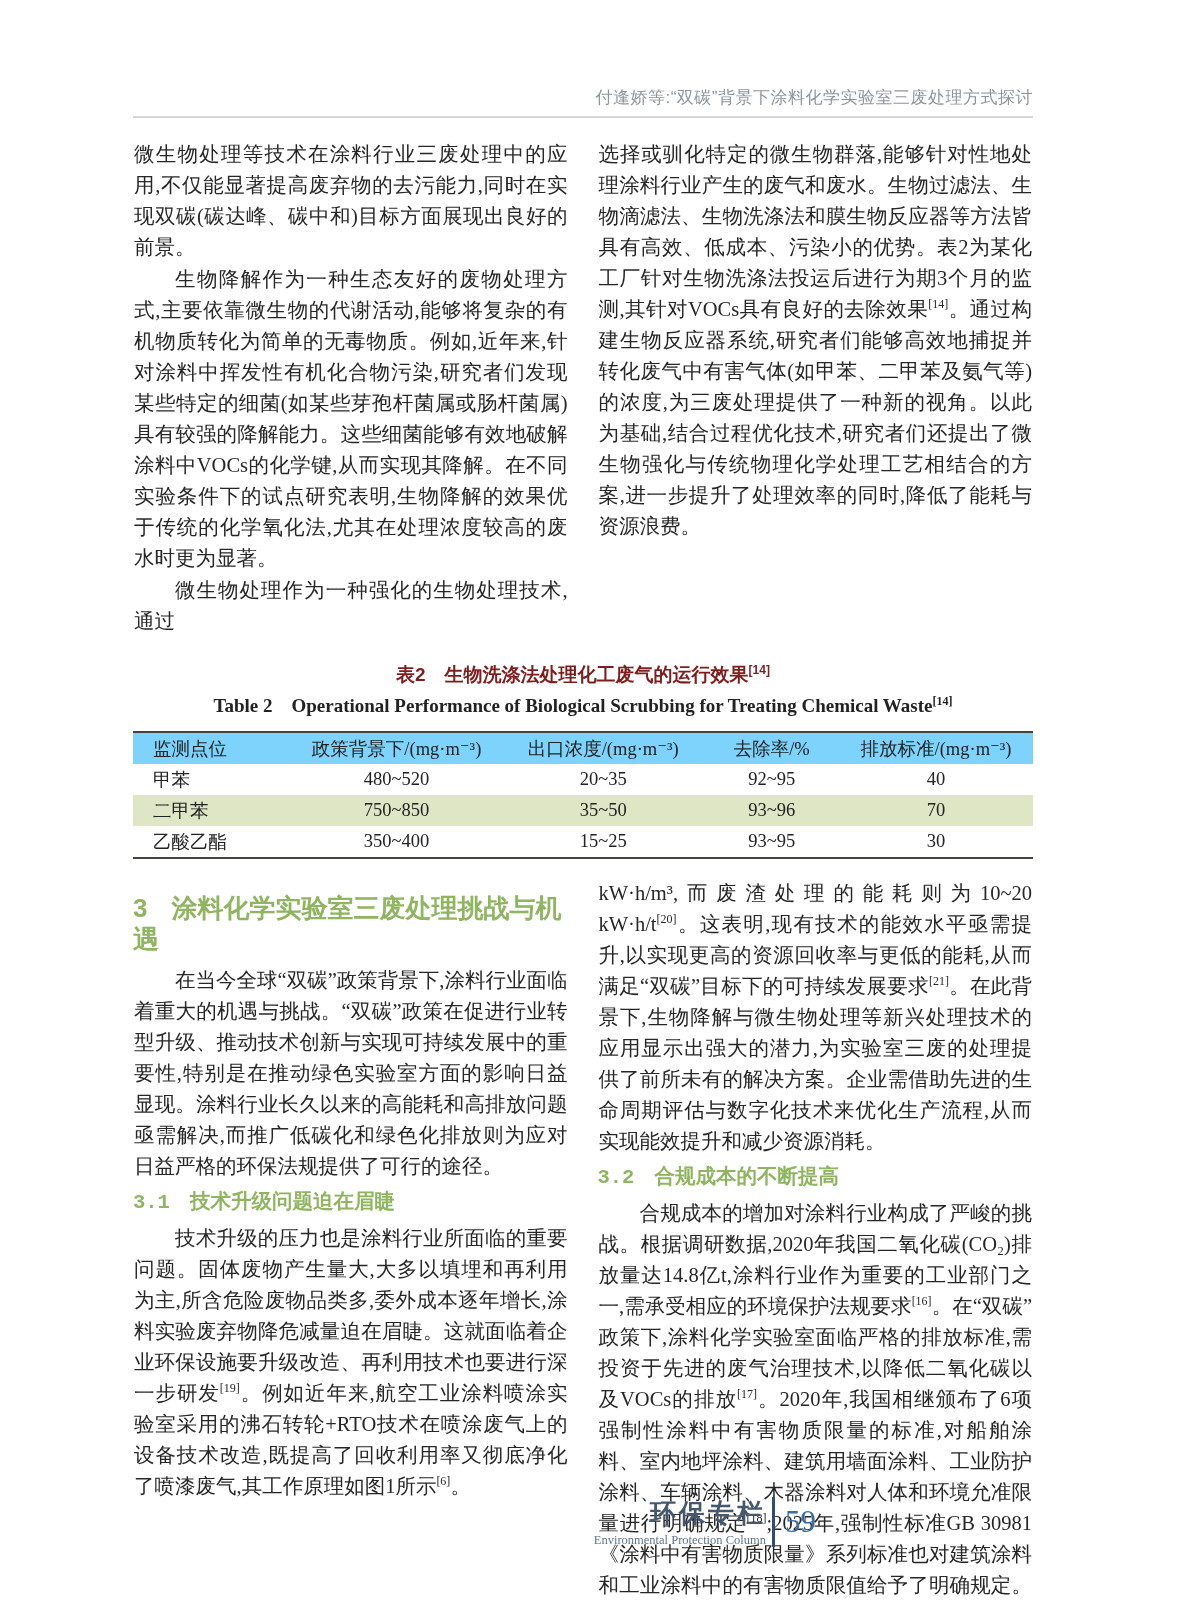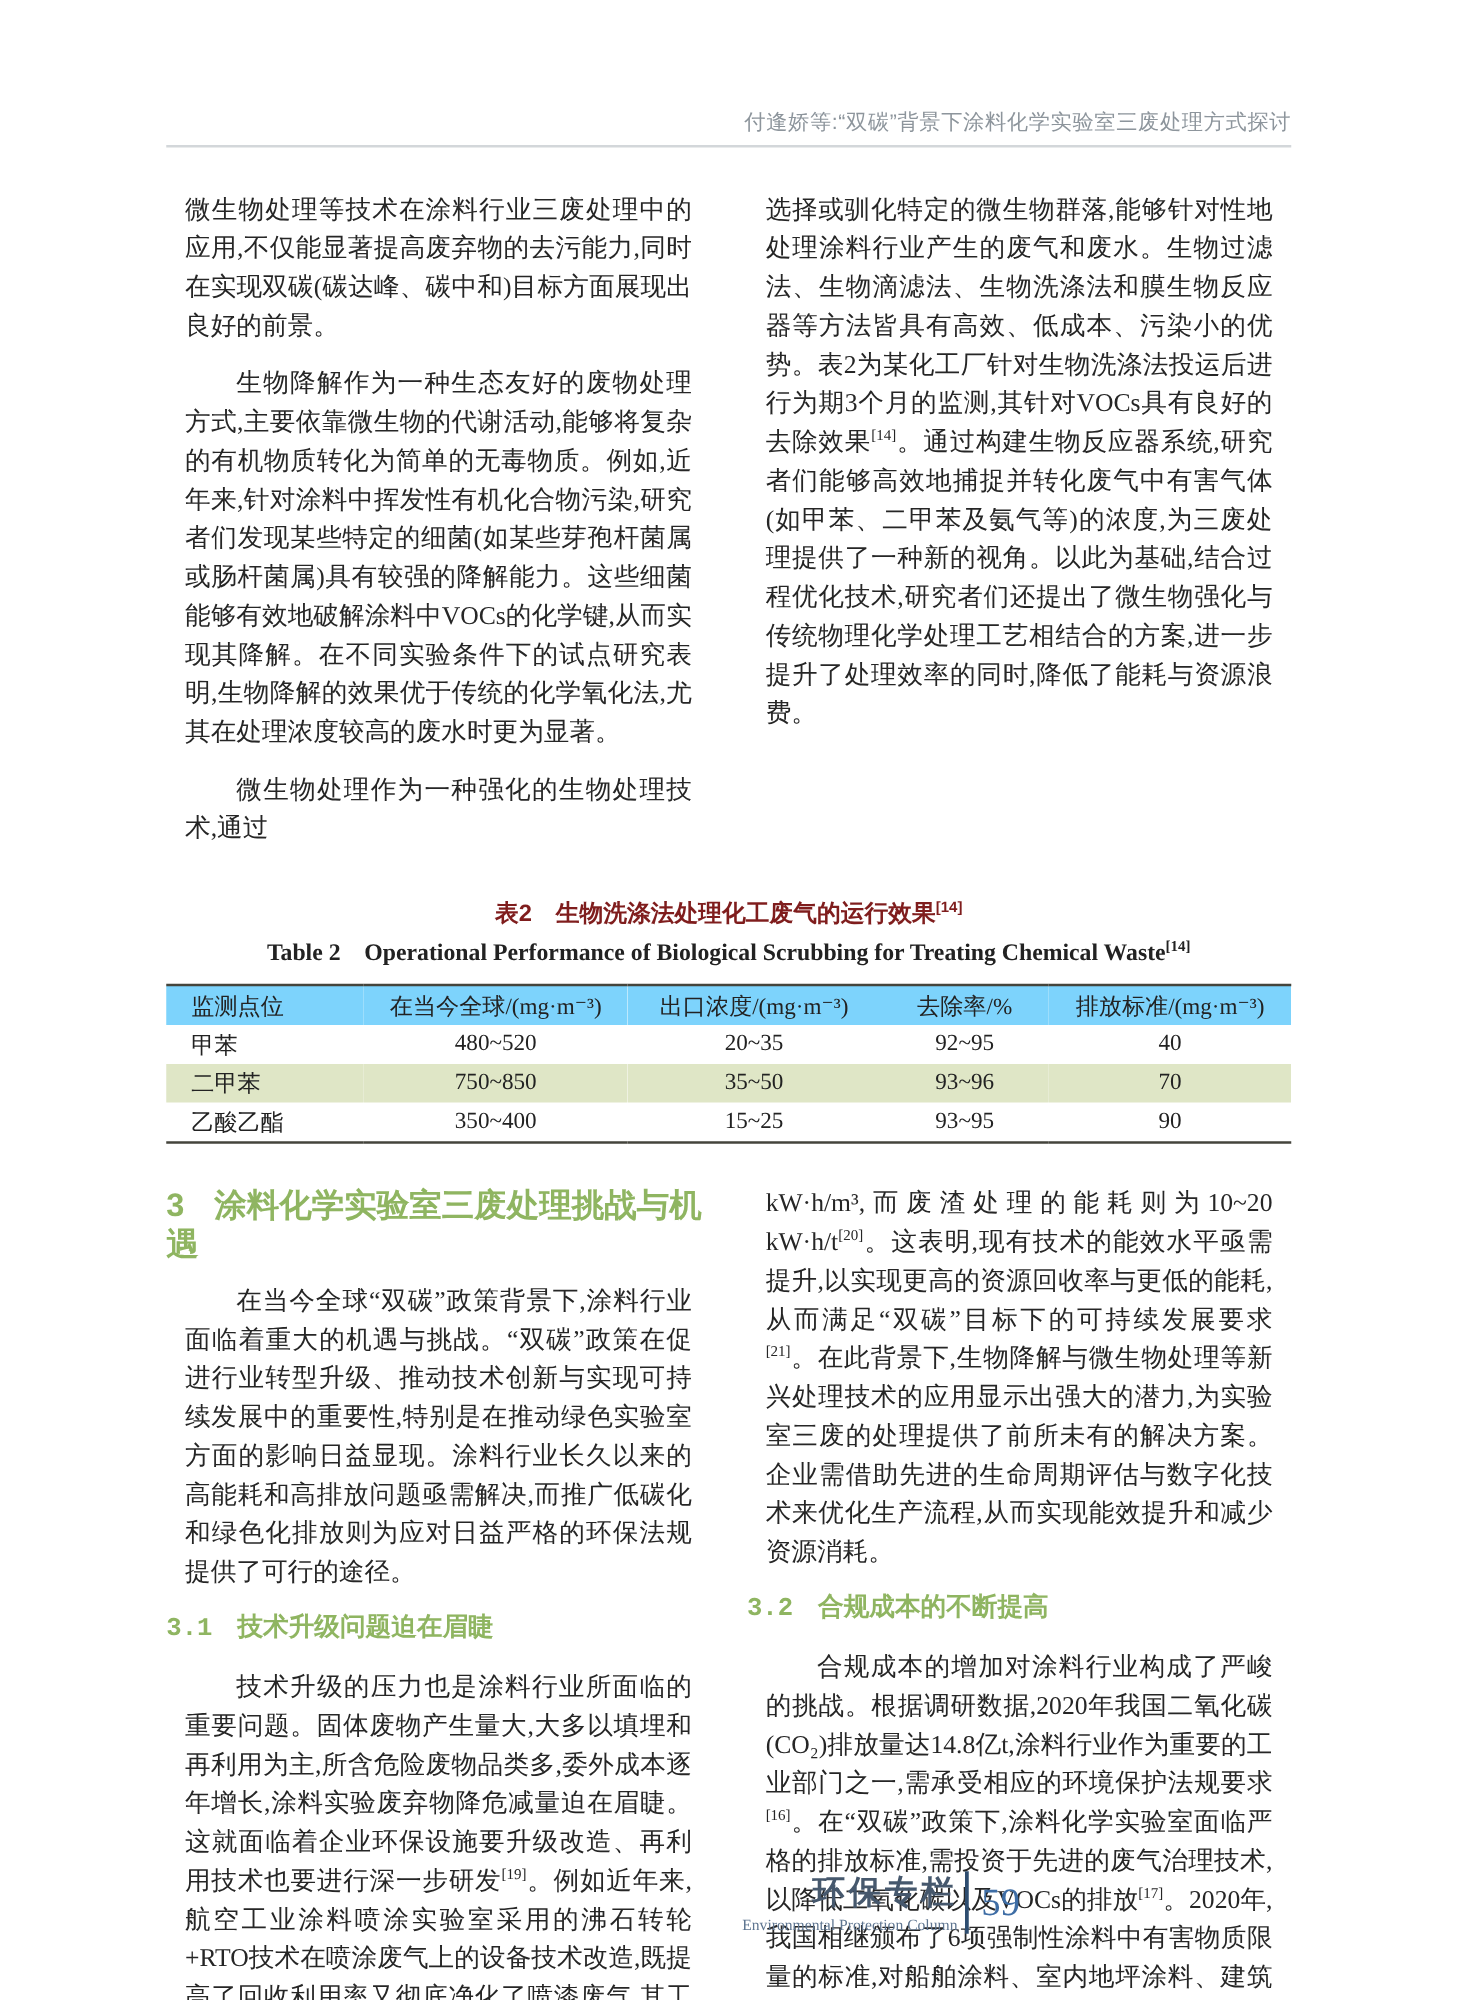--- a/index.html
+++ b/index.html
@@ -20,21 +20,21 @@
   }
   .head-rule { border-bottom:2px solid #d3d7da; margin-top:7px; }
 
   
   .cols { display:flex; column-gap:29px; }
   .cols.top { margin-top:20px; }
   .cols.bottom { margin-top:18px; }
   .col { flex:1 1 0; min-width:0; }
 
   .para {
-    margin:15px; font-size:20.5px; line-height:31px;
+    margin:1px; font-size:20.5px; line-height:31px;
     text-align:justify; text-justify:inter-ideograph;
   }
   .para.indent { text-indent:2em; }
   sup.ref { font-size:12px; line-height:0; vertical-align:super; }
 
   
   .sec-h2 {
     margin:16px 0 10px 0;
     font-family:"Liberation Sans","DejaVu Sans",sans-serif;
     font-size:26px; font-weight:bold; color:#8fb561; line-height:1.2;
@@ -122,21 +122,21 @@
         </div>
     </div>
 
     <div class="cap-zh">表2　生物洗涤法处理化工废气的运行效果<sup class="ref">[14]</sup></div>
     <div class="cap-en">Table 2　Operational Performance of Biological Scrubbing for Treating Chemical Waste<sup class="ref">[14]</sup></div>
 
     <table class="data-table" data-table="table">
       <thead>
         <tr>
             <th>监测点位</th>
-            <th>在当今全球/(mg·m⁻³)</th>
+            <th>政策背景下/(mg·m⁻³)</th>
             <th>出口浓度/(mg·m⁻³)</th>
             <th>去除率/%</th>
             <th>排放标准/(mg·m⁻³)</th>
           </tr>
       </thead>
       <tbody>
           <tr>
             <td>甲苯</td>
             <td>480~520</td>
             <td>20~35</td>
@@ -148,21 +148,21 @@
             <td>750~850</td>
             <td>35~50</td>
             <td>93~96</td>
             <td>70</td>
           </tr>
           <tr>
             <td>乙酸乙酯</td>
             <td>350~400</td>
             <td>15~25</td>
             <td>93~95</td>
-            <td>90</td>
+            <td>30</td>
           </tr>
         </tbody>
     </table>
 
     <div class="cols bottom">
       <div class="col">
           <h2 class="sec-h2"><span class="sec-num">3</span><span class="sec-title">涂料化学实验室三废处理挑战与机遇</span></h2>
           <p class="para indent">在当今全球“双碳”政策背景下,涂料行业面临着重大的机遇与挑战。“双碳”政策在促进行业转型升级、推动技术创新与实现可持续发展中的重要性,特别是在推动绿色实验室方面的影响日益显现。涂料行业长久以来的高能耗和高排放问题亟需解决,而推广低碳化和绿色化排放则为应对日益严格的环保法规提供了可行的途径。</p>
           <h3 class="sec-h3"><span class="sec-num">3.1</span><span class="sec-title">技术升级问题迫在眉睫</span></h3>
           <p class="para indent">技术升级的压力也是涂料行业所面临的重要问题。固体废物产生量大,大多以填埋和再利用为主,所含危险废物品类多,委外成本逐年增长,涂料实验废弃物降危减量迫在眉睫。这就面临着企业环保设施要升级改造、再利用技术也要进行深一步研发<sup class="ref">[19]</sup>。例如近年来,航空工业涂料喷涂实验室采用的沸石转轮+RTO技术在喷涂废气上的设备技术改造,既提高了回收利用率又彻底净化了喷漆废气,其工作原理如图1所示<sup class="ref">[6]</sup>。</p>

